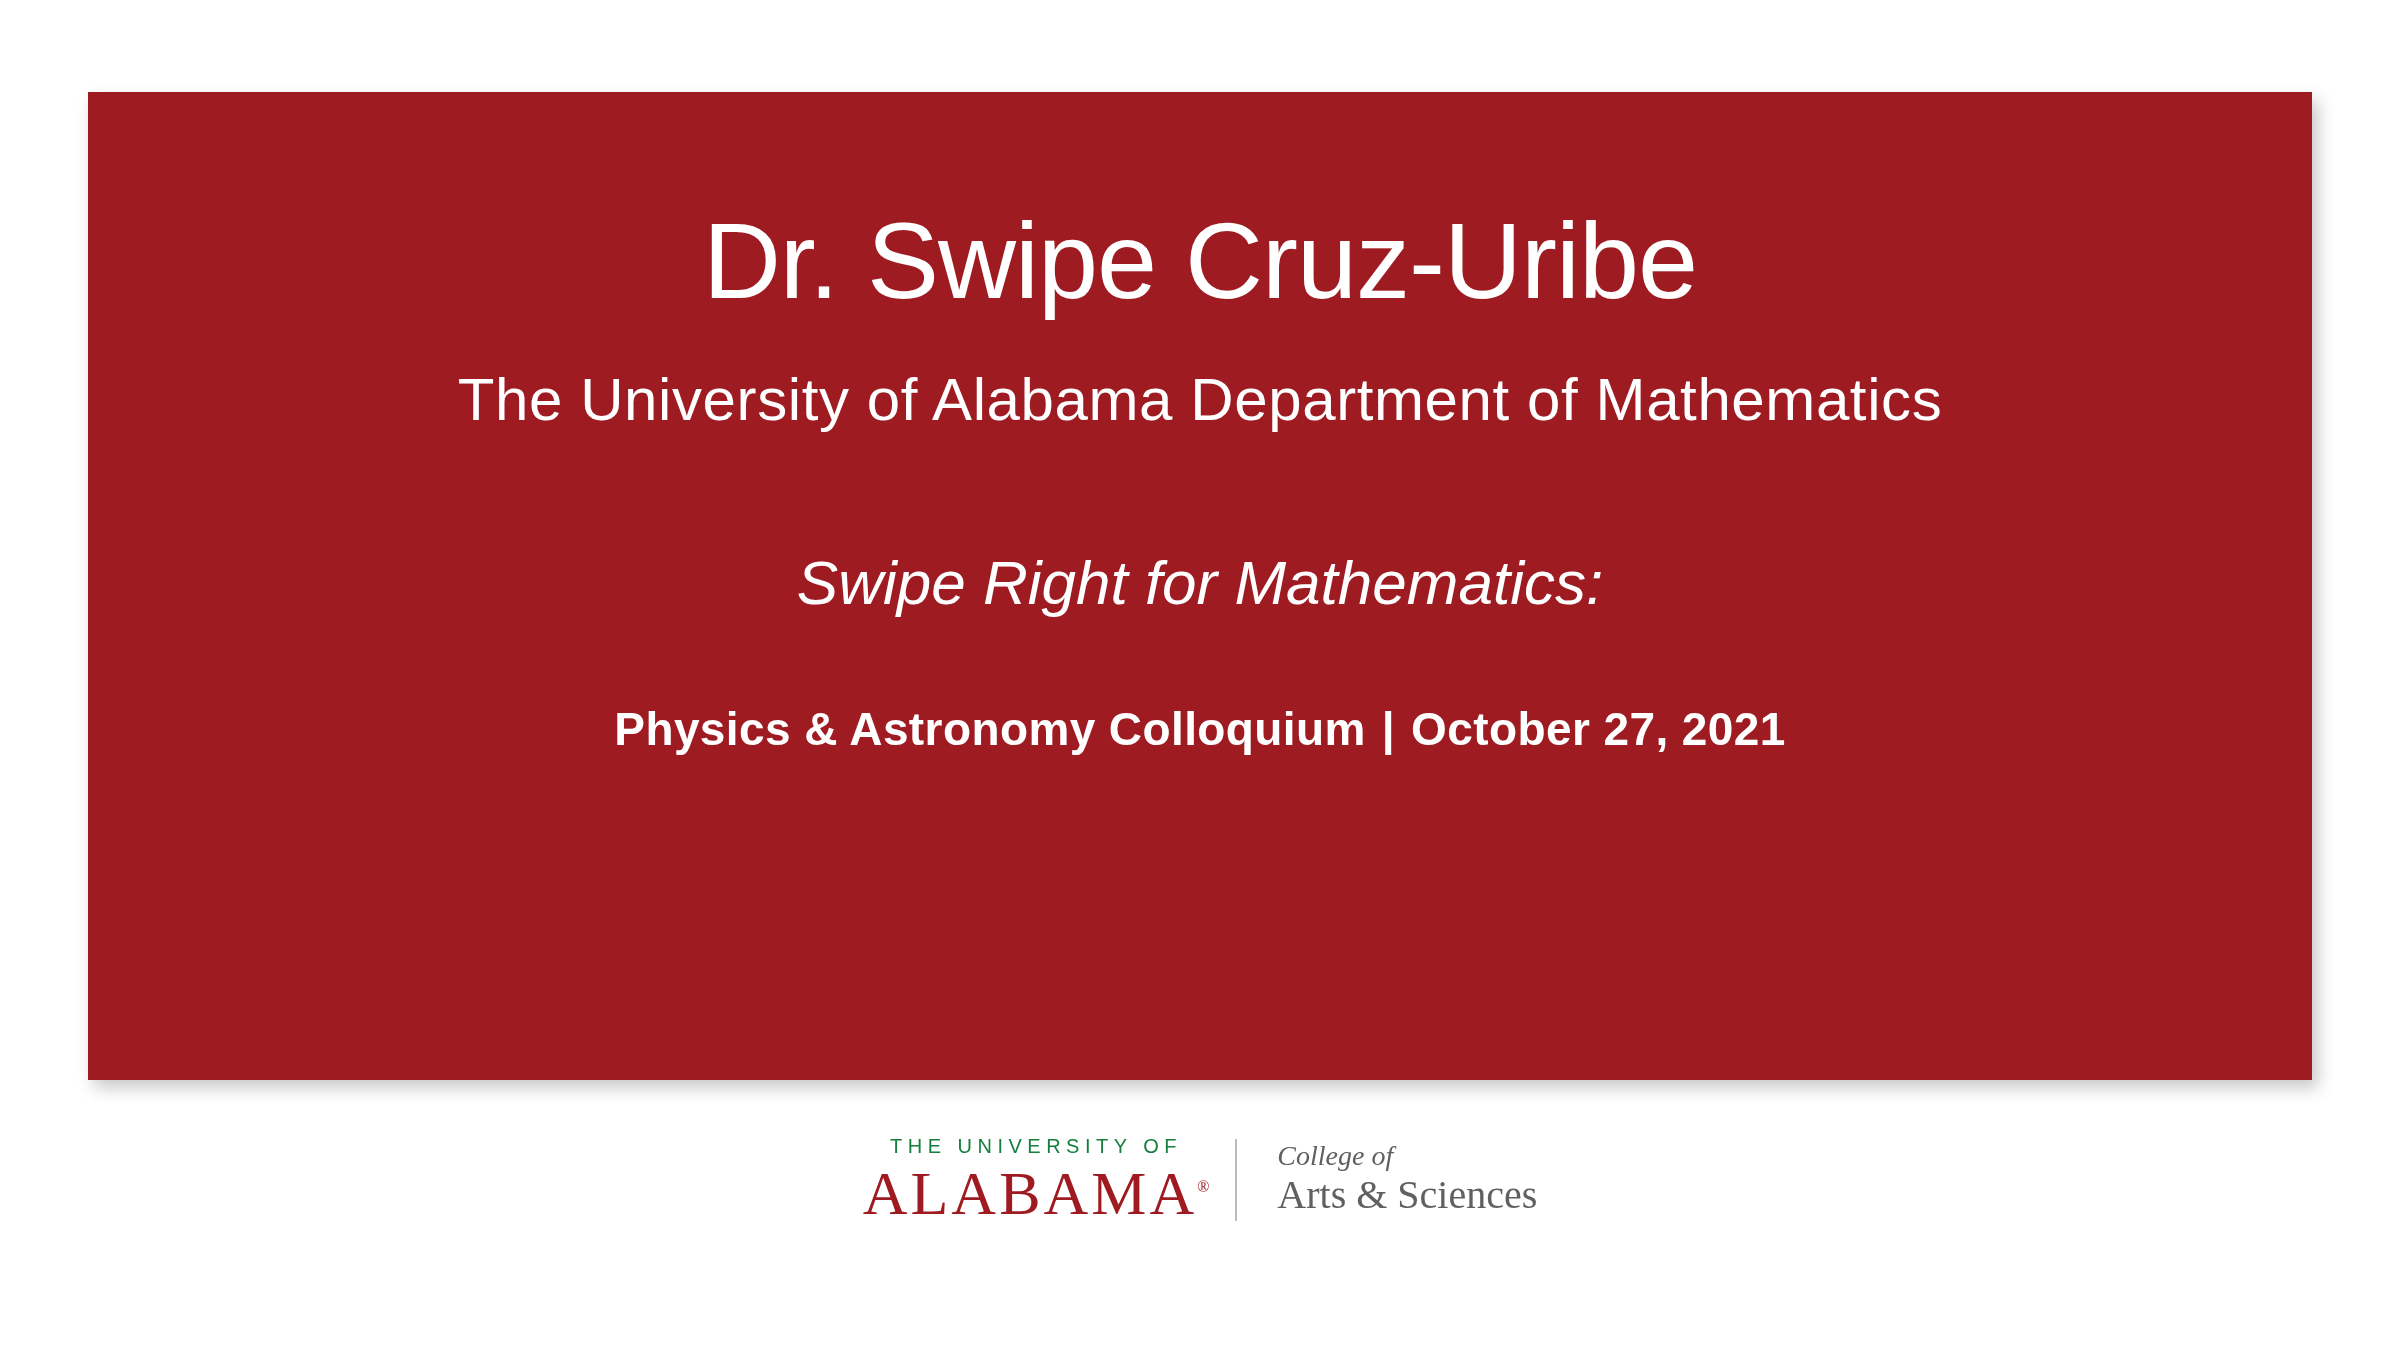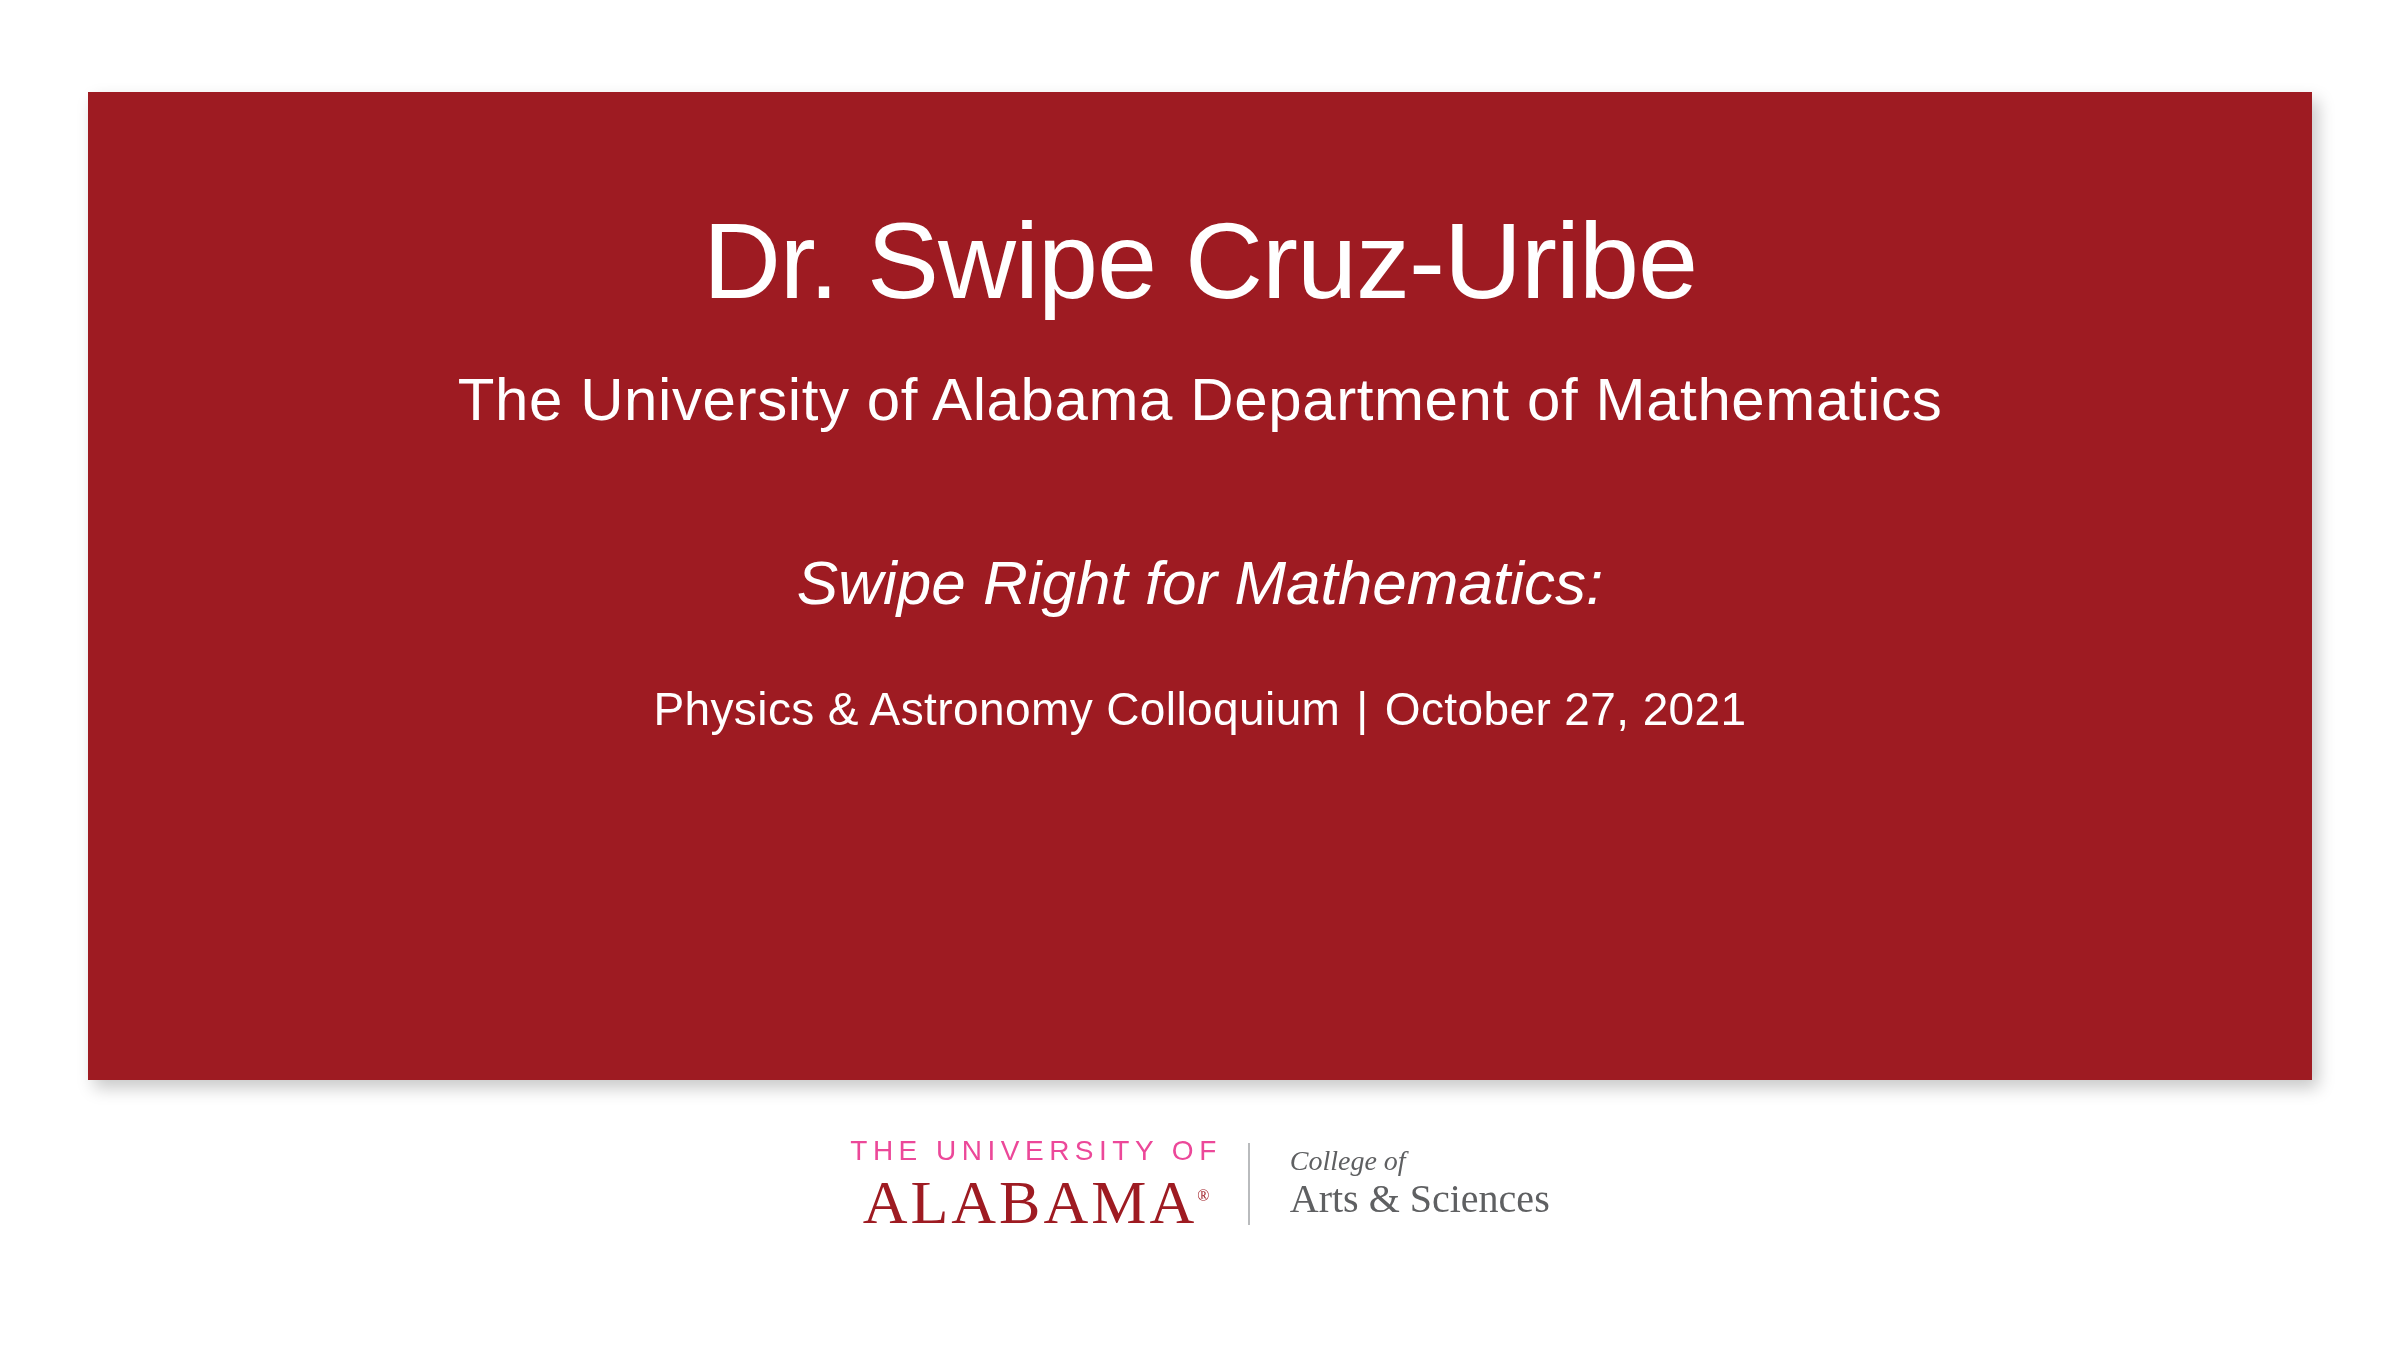--- a/index.html
+++ b/index.html
@@ -64,23 +64,23 @@
     text-align: center;
   }
 
   .talk-title .line2 {
     display: block;
   }
 
   .event-line {
     color: #ffffff;
     font-size: 46px;
-    font-weight: 400;
+    font-weight: 700;
     letter-spacing: 0.4px;
-    margin-top: 62px;
+    margin-top: 82px;
     text-align: center;
     white-space: nowrap;
   }
 
   .event-sep {
     display: inline-block;
     padding: 0 16px;
   }
 
   
@@ -95,22 +95,22 @@
   }
 
   .logo-left {
     display: flex;
     flex-direction: column;
     align-items: center;
     padding-right: 26px;
   }
 
   .logo-univ {
-    color: #ec4899;
-    font-size: 28px;
+    color: #15803d;
+    font-size: 20px;
     letter-spacing: 5.5px;
     font-weight: 400;
     text-transform: uppercase;
     margin-bottom: 4px;
   }
 
   .logo-alabama {
     color: var(--crimson, #9e1b22);
     font-family: "Liberation Serif", serif;
     font-size: 62px;

